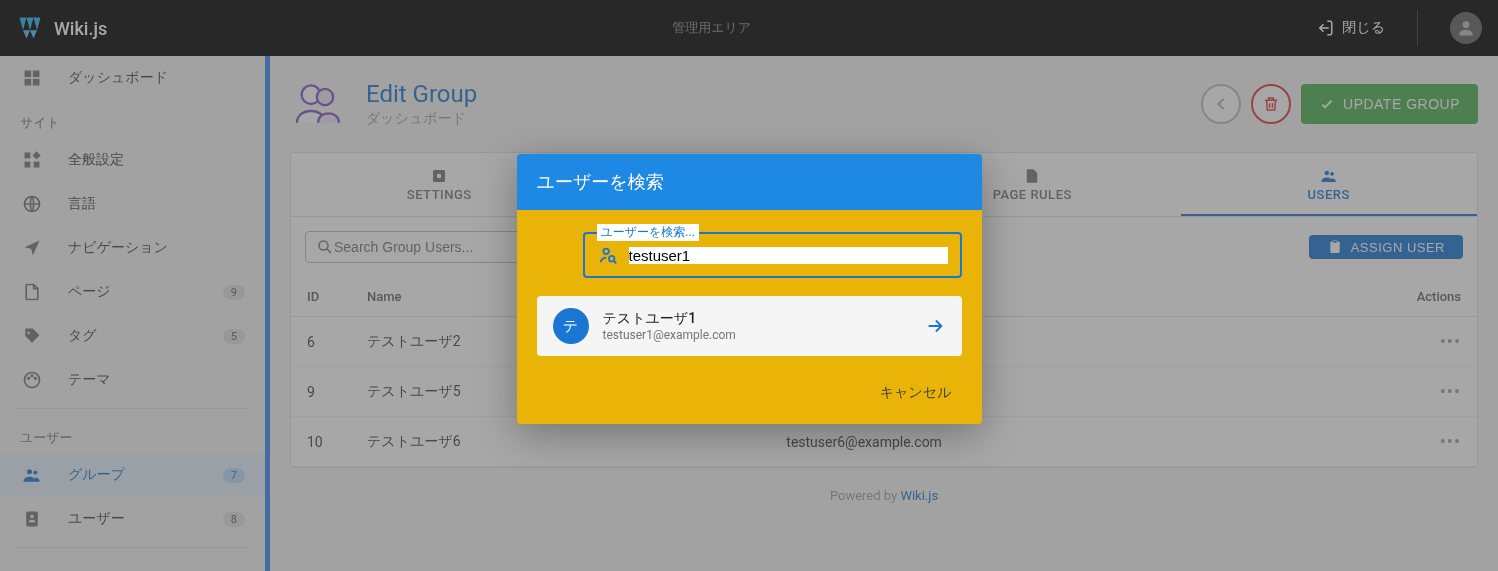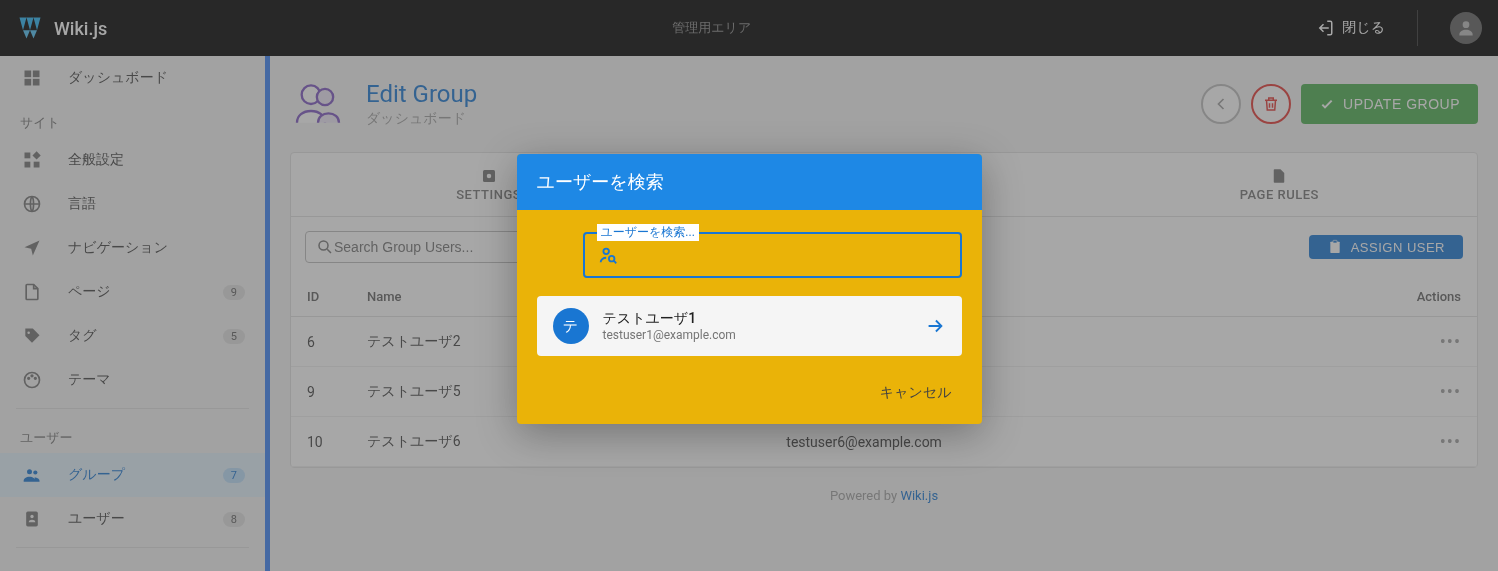--- a/index.html
+++ b/index.html
@@ -264,20 +264,28 @@
             <rect x="5" y="10" width="14" height="10" rx="1"></rect>
             <path d="M8 10V7a4 4 0 0 1 8 0v3" fill="none" stroke="#757575" stroke-width="2"></path>
           </svg>
         <span>PERMISSIONS</span>
       </div>
       <div class="tab">
         <svg class="tab-icon" width="18" height="18" viewBox="0 0 24 24" fill="#757575">
             <path d="M14 3H6a1 1 0 0 0-1 1v16a1 1 0 0 0 1 1h12a1 1 0 0 0 1-1V8z"></path>
           </svg>
         <span>PAGE RULES</span>
+      </div>
+      <div class="tab active">
+        <svg class="tab-icon" width="18" height="18" viewBox="0 0 24 24" fill="#1976d2">
+            <circle cx="9" cy="8" r="3"></circle>
+            <circle cx="16" cy="9" r="2.5"></circle>
+            <path d="M2 19c0-3 3-5 7-5s7 2 7 5v1H2zM15 15c3 0 6 1.5 6 4v1h-5"></path>
+          </svg>
+        <span>USERS</span>
       </div>
     </div>
 
     <div class="toolbar-row">
       <div class="search-box">
         <svg width="18" height="18" viewBox="0 0 24 24" fill="none" stroke="#757575" stroke-width="2">
             <circle cx="10" cy="10" r="6"></circle>
             <path d="M20 20l-5-5"></path>
           </svg>
         <input type="text" placeholder="Search Group Users..." style="">
@@ -336,20 +344,21 @@
       <div class="field-wrap">
         <span class="legend">ユーザーを検索...</span>
         <span>
           <svg width="22" height="22" viewBox="0 0 24 24" fill="none" stroke="#1976d2" stroke-width="2">
               <circle cx="10" cy="8" r="3"></circle>
               <path d="M4 20c0-3 3-5 6-5"></path>
               <circle cx="16" cy="16" r="3"></circle>
               <path d="M21 21l-2.5-2.5"></path>
             </svg>
         </span>
+        <input type="text" value="testuser1" style="">
       </div>
       <div class="result-item">
         <div class="avatar">テ</div>
         <div class="info">
           <div class="name">テストユーザ1</div>
           <div class="email">testuser1@example.com</div>
         </div>
         <div class="arrow">
           <svg width="22" height="22" viewBox="0 0 24 24" fill="none" stroke="#1976d2" stroke-width="2">
               <path d="M5 12h14M13 6l6 6-6 6"></path>

